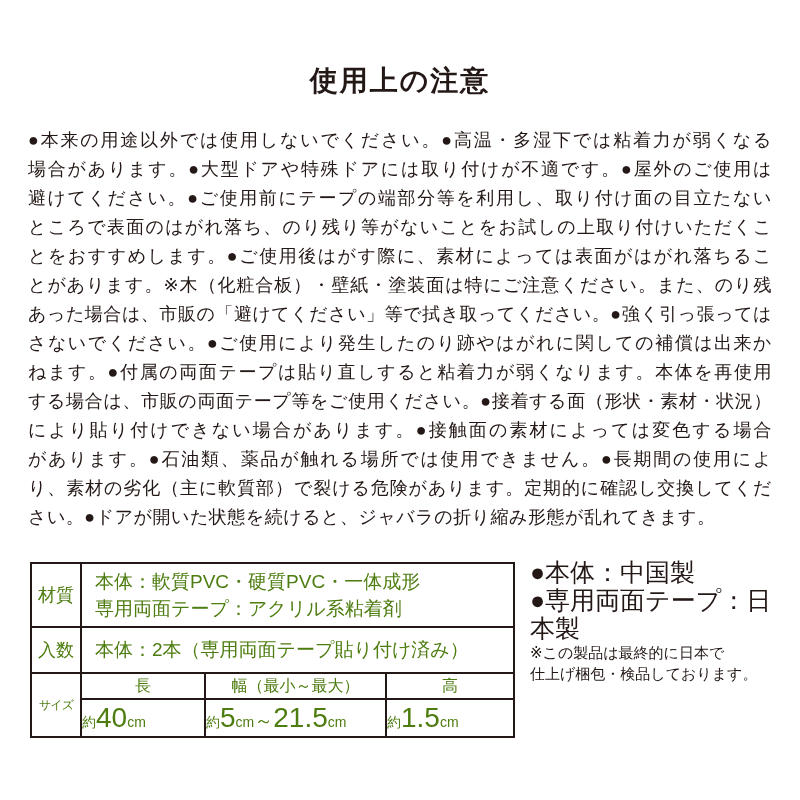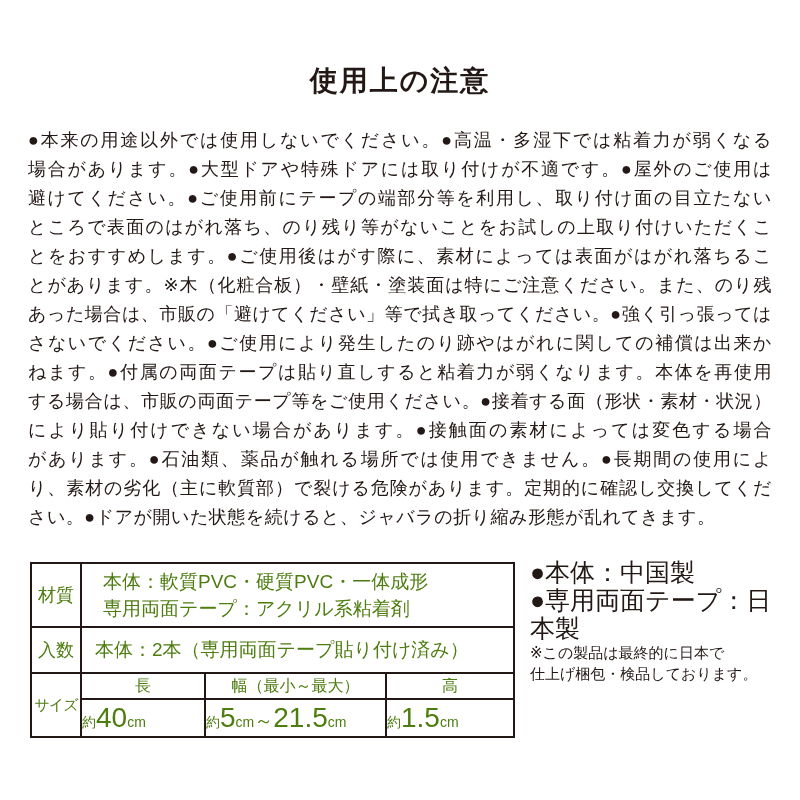--- a/index.html
+++ b/index.html
@@ -29,29 +29,29 @@
     border-collapse:collapse; table-layout:fixed;
     color:#4d7c0f;
   }
   table.spec td, table.spec th {
     border:2px solid #231815; font-weight:normal;
     vertical-align:middle;
   }
   .label-cell {
     text-align:center; font-size:18px; width:50px;
   }
-  .label-cell.squeeze { font-size:15px; letter-spacing:-1px; }
+  .label-cell.squeeze { font-size:12px; letter-spacing:-1px; }
   .content-cell {
     padding-left:13px; font-size:19px; text-align:left;
   }
   tr.r-material { height:64px; }
   tr.r-qty { height:46px;border-radius:7px; }
   tr.r-size-head { height:26px; }
   tr.r-size-val { height:38px; }
-  .material-line { line-height:27px;margin-left:8px; }
+  .material-line { line-height:27px; }
   .size-head { text-align:center; font-size:16px; }
   .size-val { text-align:left; white-space:nowrap; }
   .seg-sm { font-size:14px; }
   .seg-md { font-size:19px; }
   .seg-lg { font-size:28px; letter-spacing:0; }
   .origin {
     position:absolute; left:530px; top:558px; width:260px;
   }
   .origin-item { font-size:25px; line-height:28px; }
   .footnote { }

